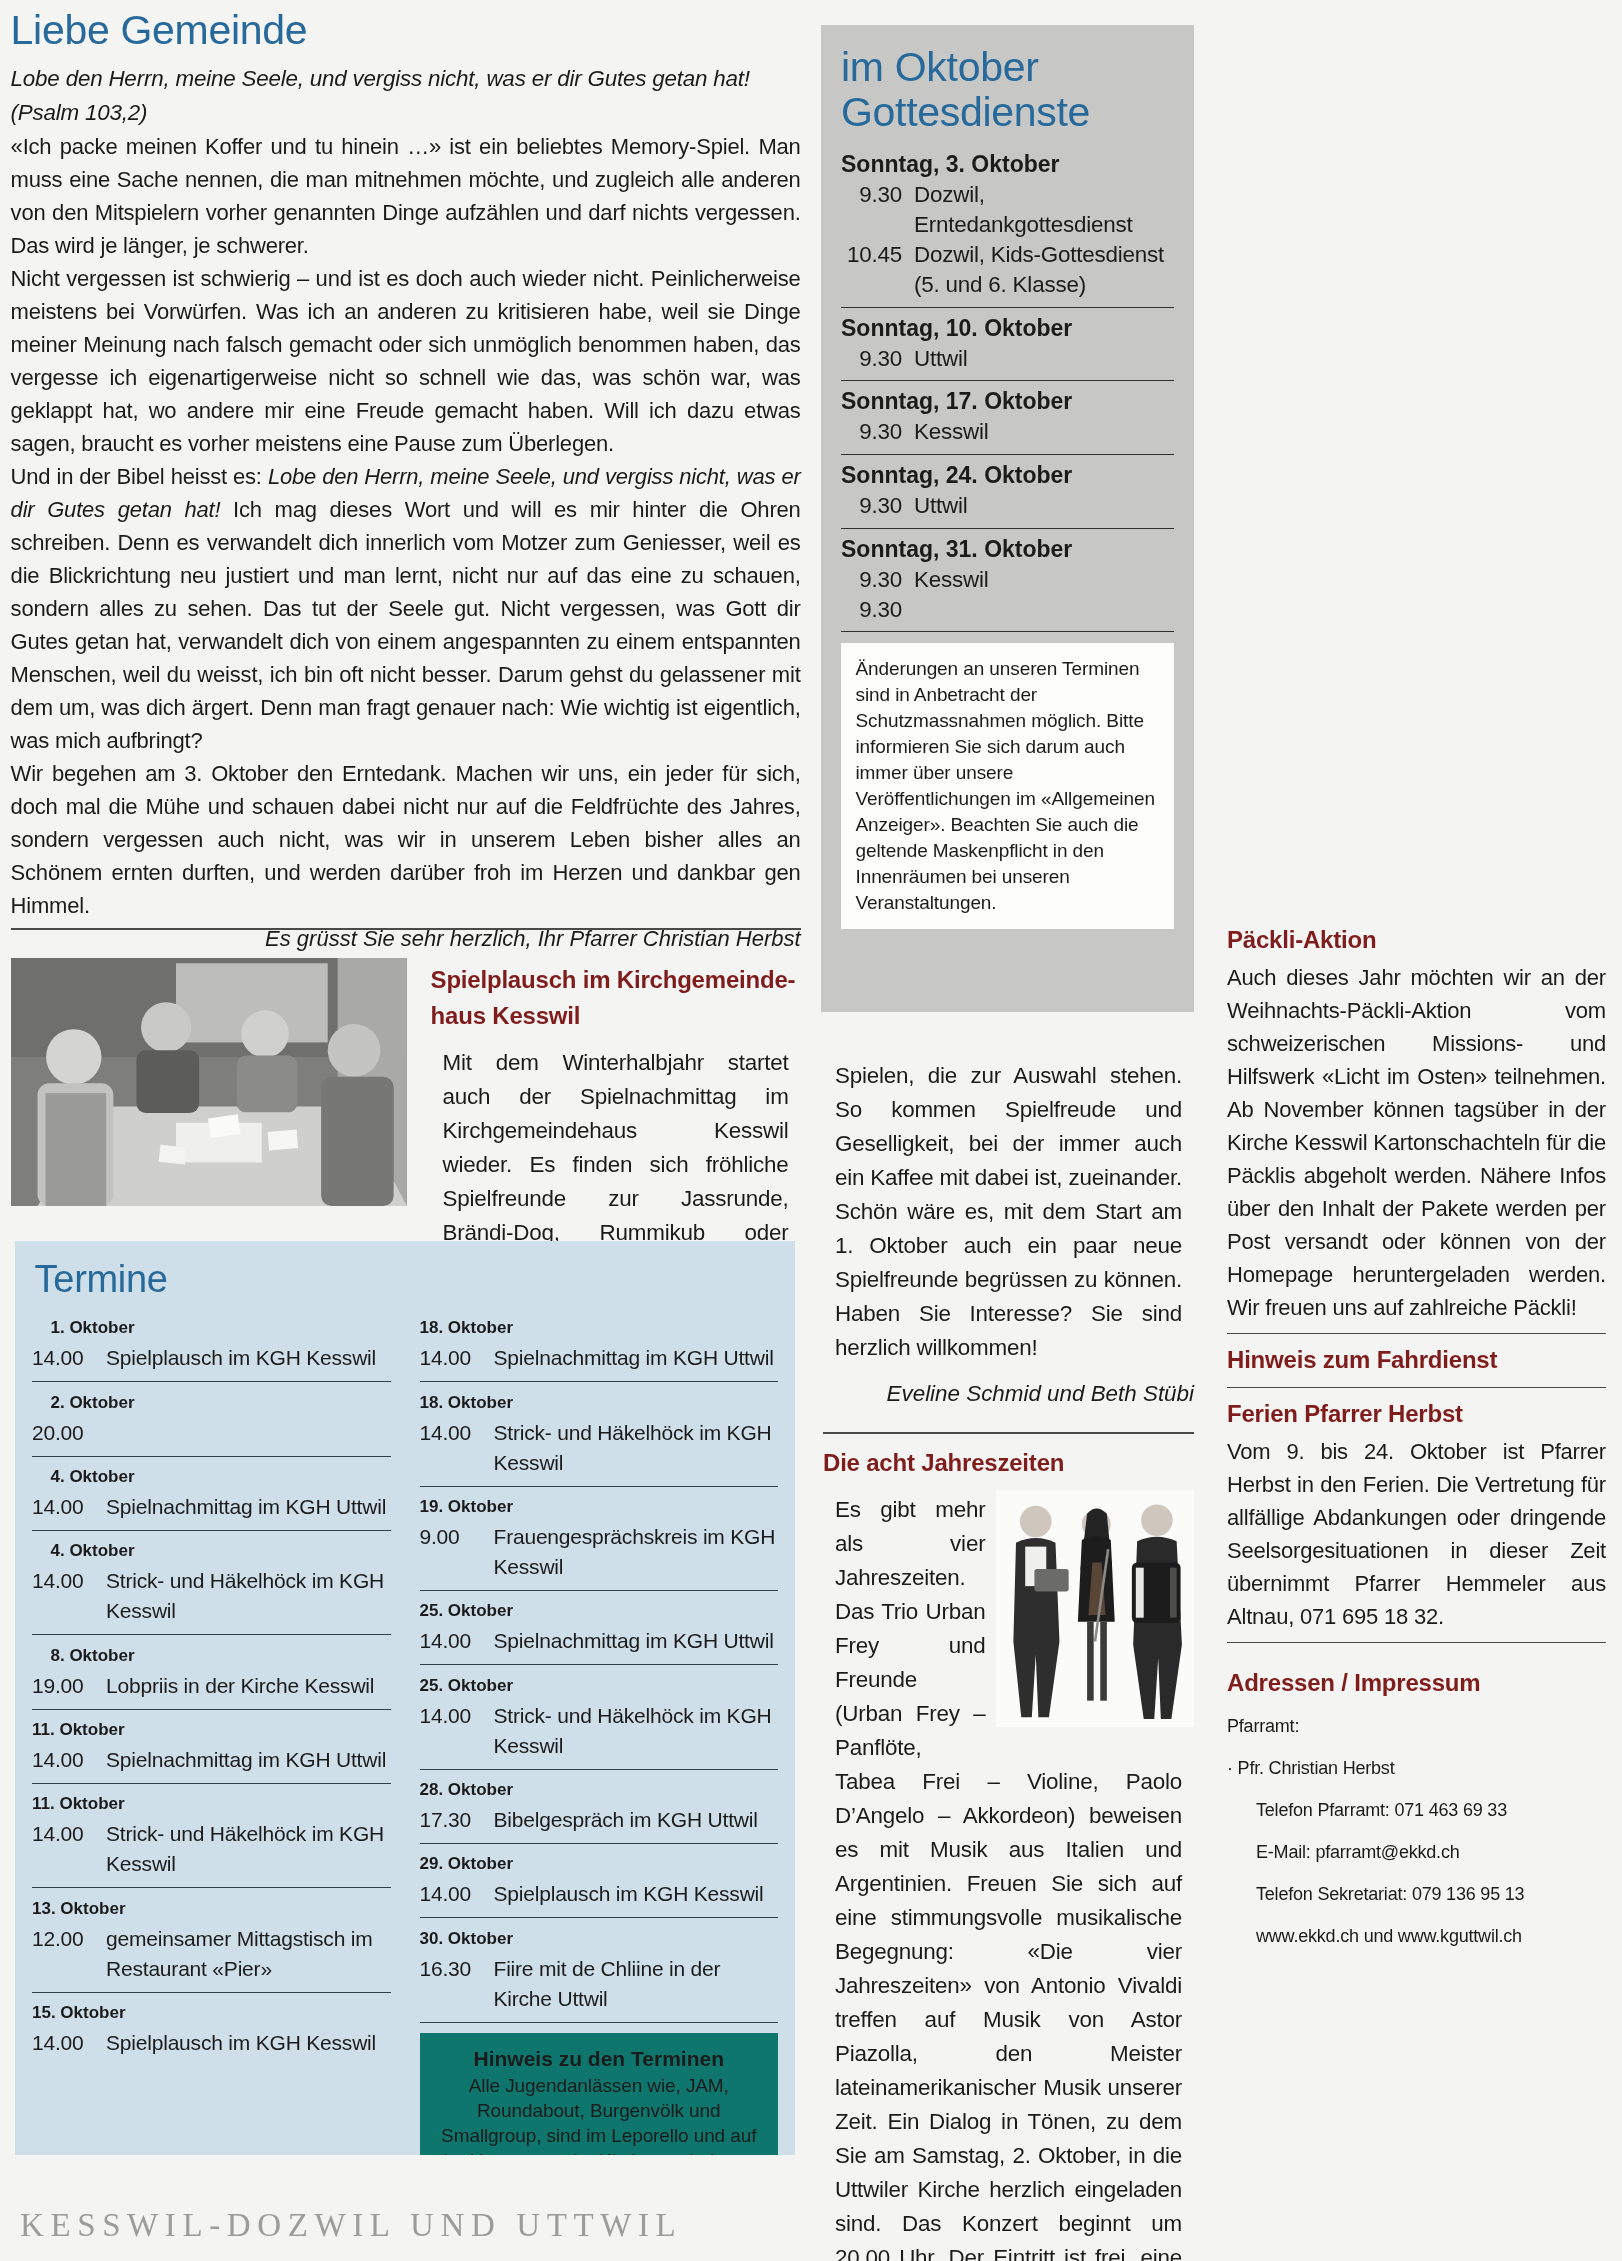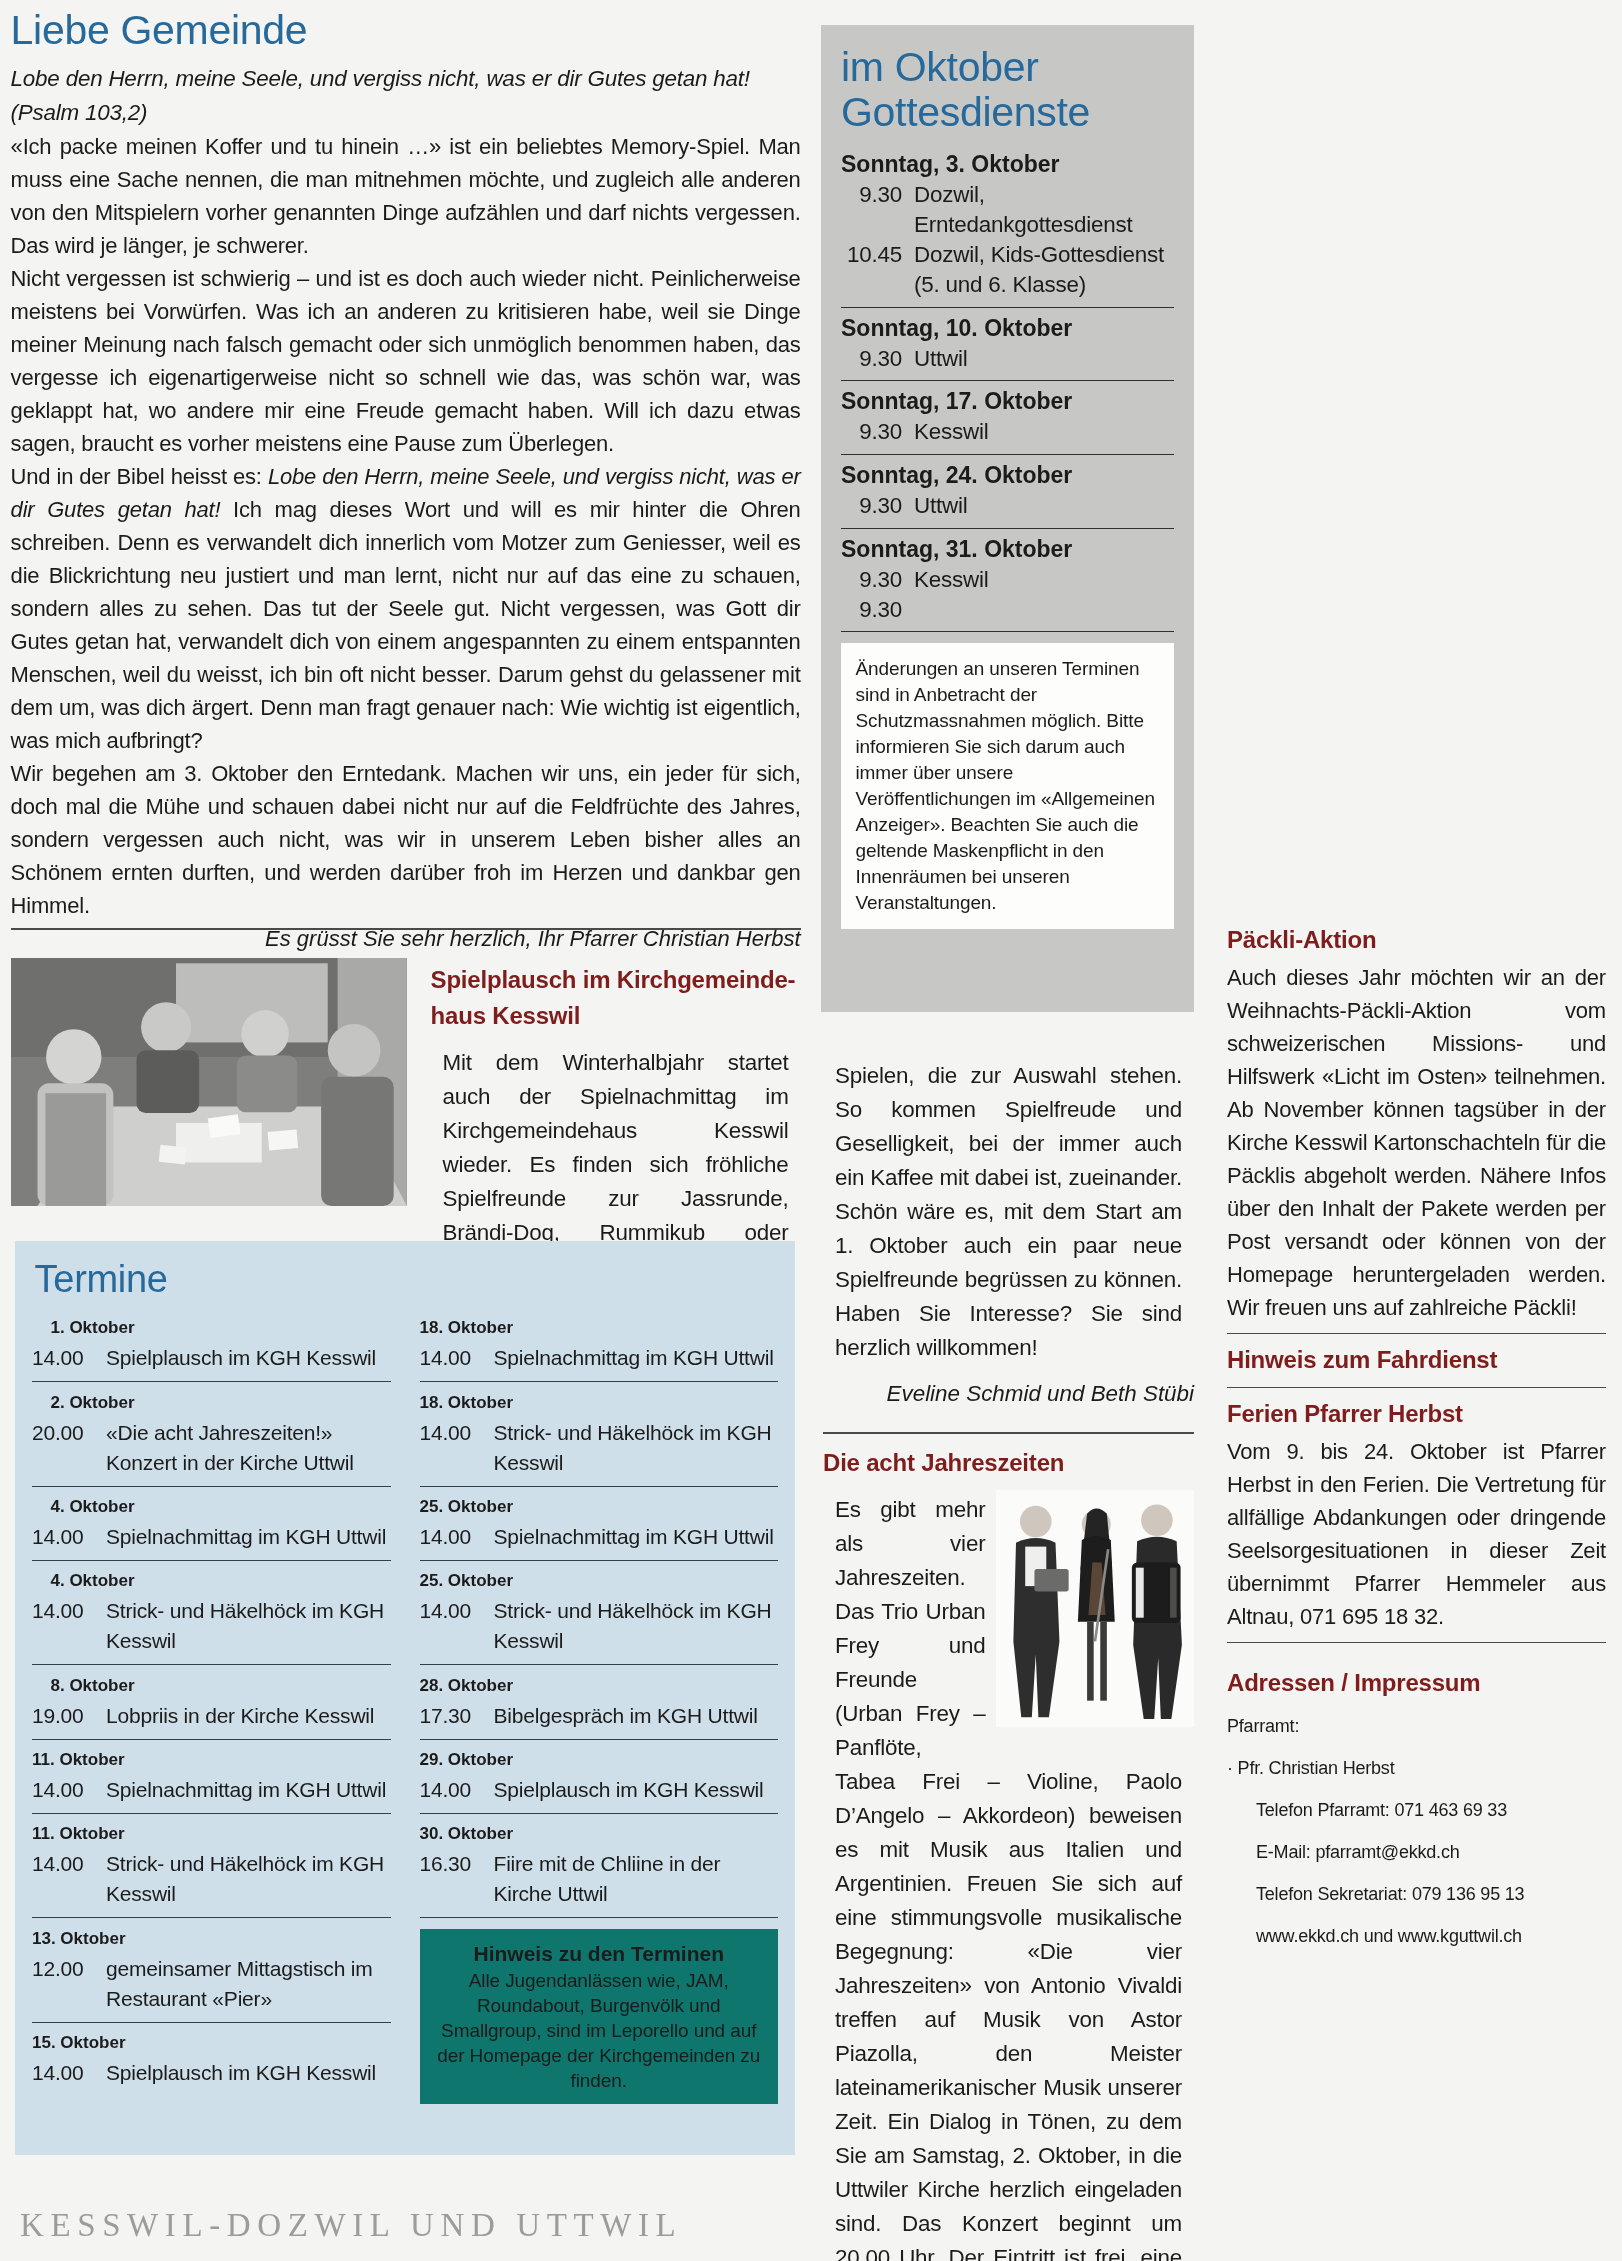--- a/index.html
+++ b/index.html
@@ -213,21 +213,20 @@
           <div class="tdate d1">1. Oktober</div>
           <div class="trow">
               <span class="ttime">14.00</span>
               <span class="ttext">Spielplausch im KGH Kesswil</span>
             </div>
         </div>
         <div class="tgroup">
           <div class="tdate d1">2. Oktober</div>
           <div class="trow">
               <span class="ttime">20.00</span>
-              <span class="ttext">«Die acht Jahreszeiten!» Konzert in der Kirche Uttwil</span>
             </div>
         </div>
         <div class="tgroup">
           <div class="tdate d1">4. Oktober</div>
           <div class="trow">
               <span class="ttime">14.00</span>
               <span class="ttext">Spielnachmittag im KGH Uttwil</span>
             </div>
         </div>
         <div class="tgroup">
@@ -279,20 +278,27 @@
           <div class="trow">
               <span class="ttime">14.00</span>
               <span class="ttext">Spielnachmittag im KGH Uttwil</span>
             </div>
         </div>
         <div class="tgroup">
           <div class="tdate">18. Oktober</div>
           <div class="trow">
               <span class="ttime">14.00</span>
               <span class="ttext">Strick- und Häkelhöck im KGH Kesswil</span>
+            </div>
+        </div>
+        <div class="tgroup">
+          <div class="tdate">19. Oktober</div>
+          <div class="trow">
+              <span class="ttime">9.00</span>
+              <span class="ttext">Frauengesprächskreis im KGH Kesswil</span>
             </div>
         </div>
         <div class="tgroup">
           <div class="tdate">25. Oktober</div>
           <div class="trow">
               <span class="ttime">14.00</span>
               <span class="ttext">Spielnachmittag im KGH Uttwil</span>
             </div>
         </div>
         <div class="tgroup">

